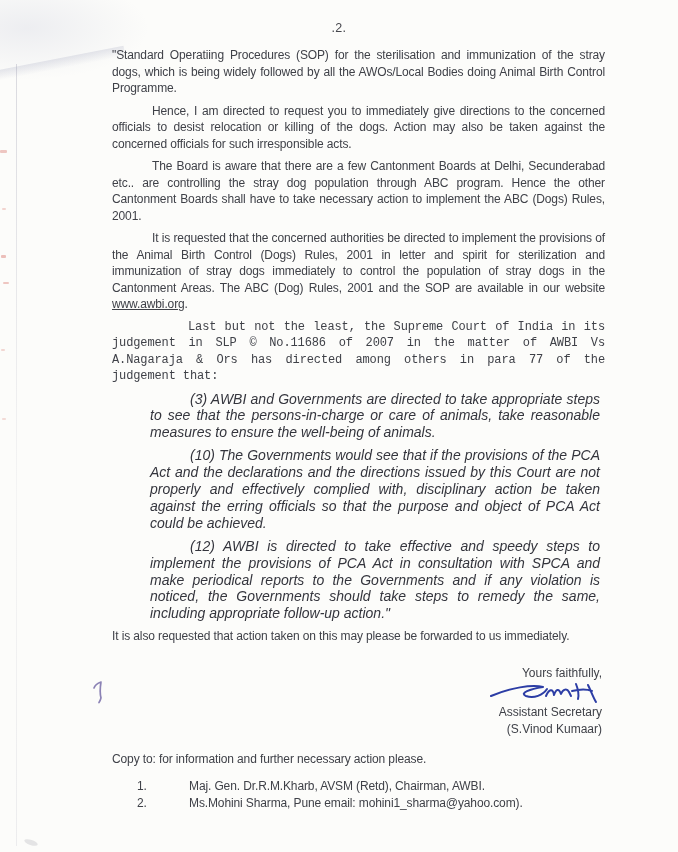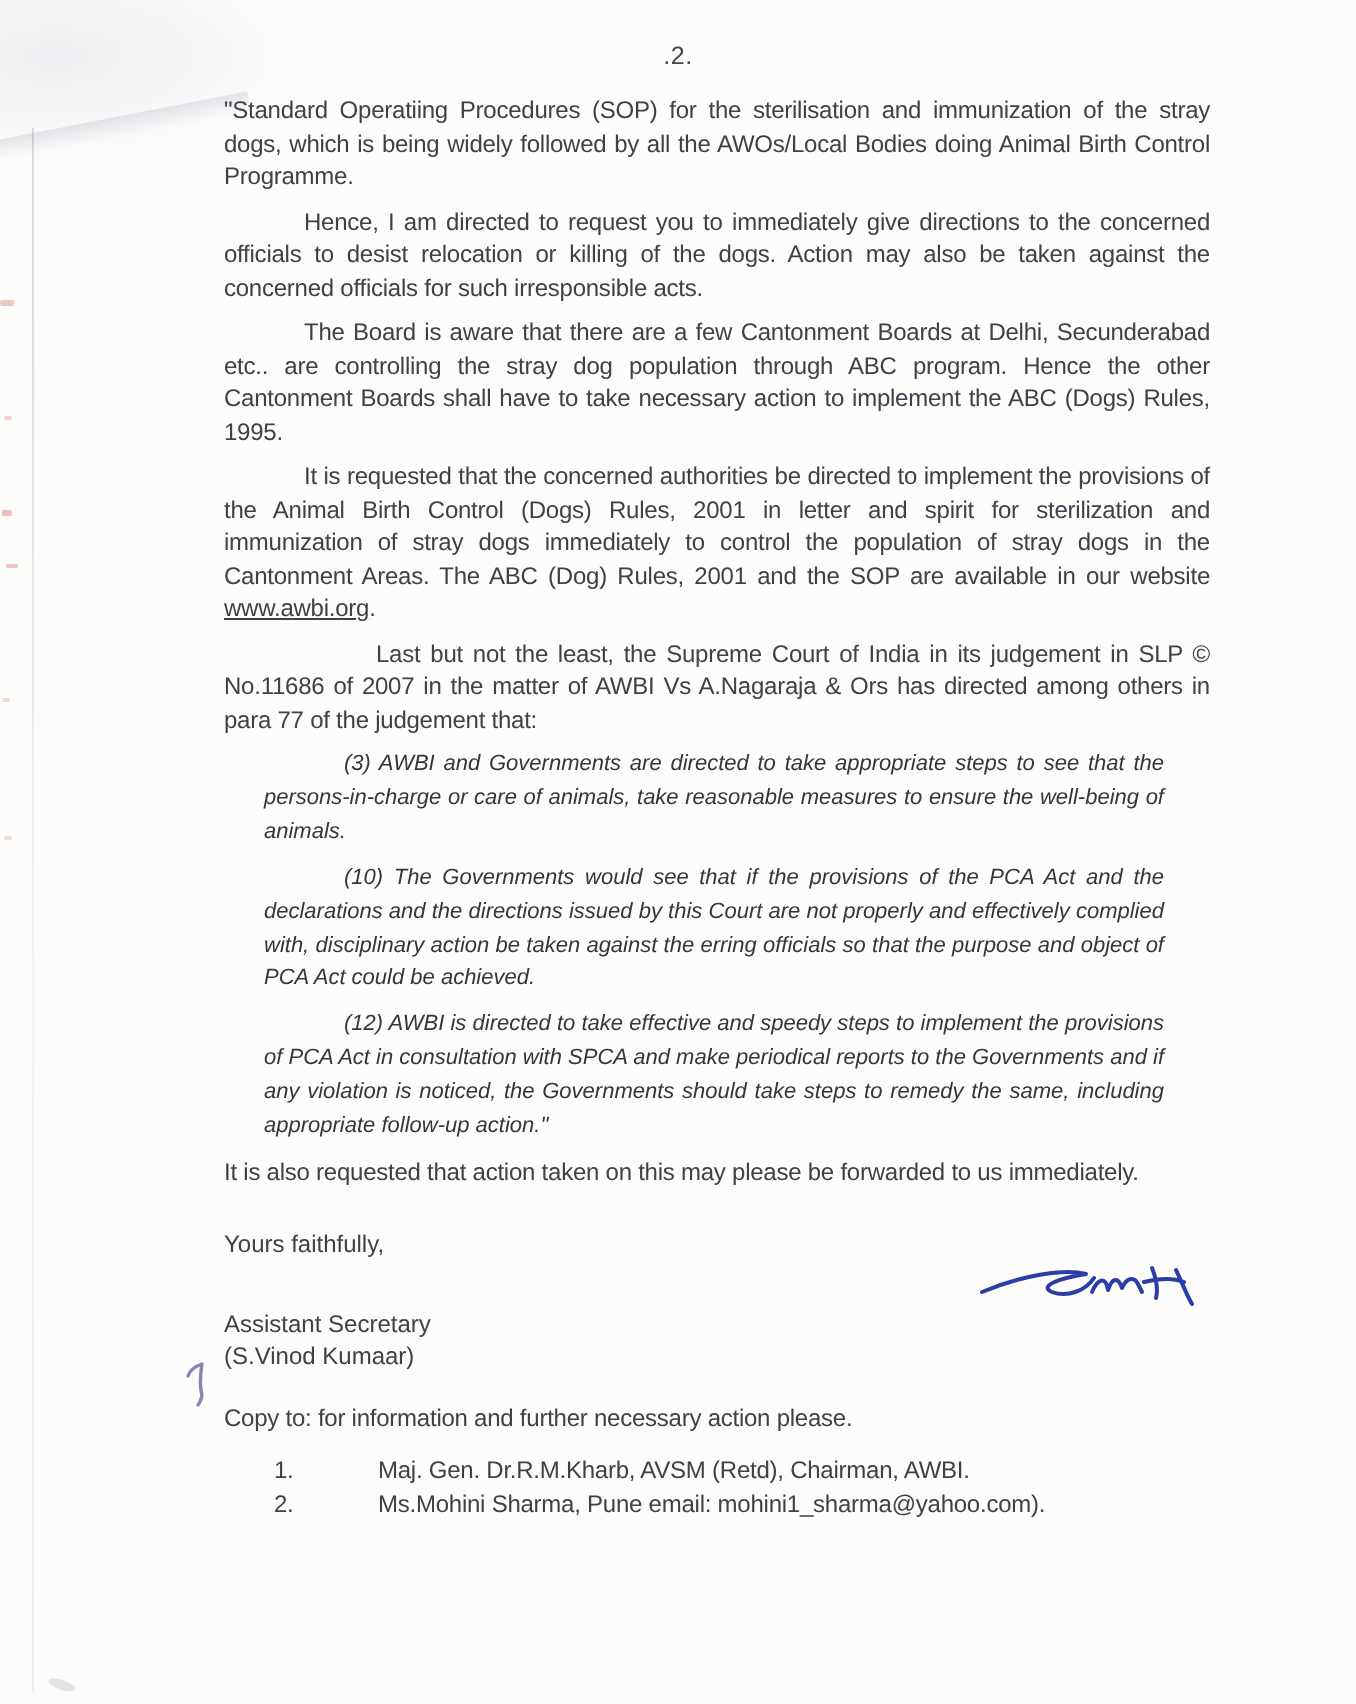--- a/index.html
+++ b/index.html
@@ -41,33 +41,34 @@
   }
   .content p{
     margin:0 0 6px 0;
     font-size:12px;line-height:16.5px;
     letter-spacing:-0.12px;
     text-align:justify;
     text-indent:40px;
     color:#3f4148;
   }
   .content p.no-indent{text-indent:0;}
-  .content p.deep-indent{text-indent:76px;}
+  .content p.deep-indent{text-indent:76px;font-family:Liberation Mono, monospace;}
   .content p.quote{
-    margin:2px 0 6px 20px;
+    margin:2px 0 6px 38px;
     width:450px;
     font-style:italic;
-    font-size:11px;line-height:16.9px;
+    font-size:14px;line-height:16.9px;
     letter-spacing:0;
     color:#34353d;
   }
   .link{text-decoration:underline;}
   
   .sig-block{
     margin-top:20px;
+    text-align:right;
     padding-right:3px;
     font-size:12px;line-height:16.5px;color:#3f4148;
   }
   .sig-ink{display:block;margin:-2px 2px -5px auto;}
   
   .copy-heading{margin-top:14px !important;margin-bottom:10px !important;text-align:center;}
   .copy-item{display:flex;font-size:12px;line-height:17px;letter-spacing:-0.12px;}
   .copy-num{margin-left:25px;width:52px;flex:none;}
   .copy-text{flex:1;}
   
@@ -94,21 +95,21 @@
   </svg>
 
   <div class="pageno">.2.</div>
 
   <main class="content">
 
     <p class="no-indent">"Standard Operatiing Procedures (SOP) for the sterilisation and immunization of the stray dogs, which is being widely followed by all the AWOs/Local Bodies doing Animal Birth Control Programme.</p>
 
     <p>Hence, I am directed to request you to immediately give directions to the concerned officials to desist relocation or killing of the dogs. Action may also be taken against the concerned officials for such irresponsible acts.</p>
 
-    <p>The Board is aware that there are a few Cantonment Boards at Delhi, Secunderabad etc.. are controlling the stray dog population through ABC program. Hence the other Cantonment Boards shall have to take necessary action to implement the ABC (Dogs) Rules, 1995.</p>
+    <p>The Board is aware that there are a few Cantonment Boards at Delhi, Secunderabad etc.. are controlling the stray dog population through ABC program. Hence the other Cantonment Boards shall have to take necessary action to implement the ABC (Dogs) Rules, 2001.</p>
 
     <p><span>It is requested that the concerned authorities be directed to implement the provisions of the Animal Birth Control (Dogs) Rules, 2001 in letter and spirit for sterilization and immunization of stray dogs immediately to control the population of stray dogs in the Cantonment Areas. The ABC (Dog) Rules, 2001 and the SOP are available in our website </span><span class="link">www.awbi.org</span><span>.</span></p>
 
     <p class="deep-indent">Last but not the least, the Supreme Court of India in its judgement in SLP © No.11686 of 2007 in the matter of AWBI Vs A.Nagaraja &amp; Ors has directed among others in para 77 of the judgement that:</p>
 
     <p class="quote" style="margin-top:5px;">(3) AWBI and Governments are directed to take appropriate steps to see that the persons-in-charge or care of animals, take reasonable measures to ensure the well-being of animals.</p>
 
 
     <p class="quote">(10) The Governments would see that if the provisions of the PCA Act and the declarations and the directions issued by this Court are not properly and effectively complied with, disciplinary action be taken against the erring officials so that the purpose and object of PCA Act could be achieved.</p>
 

